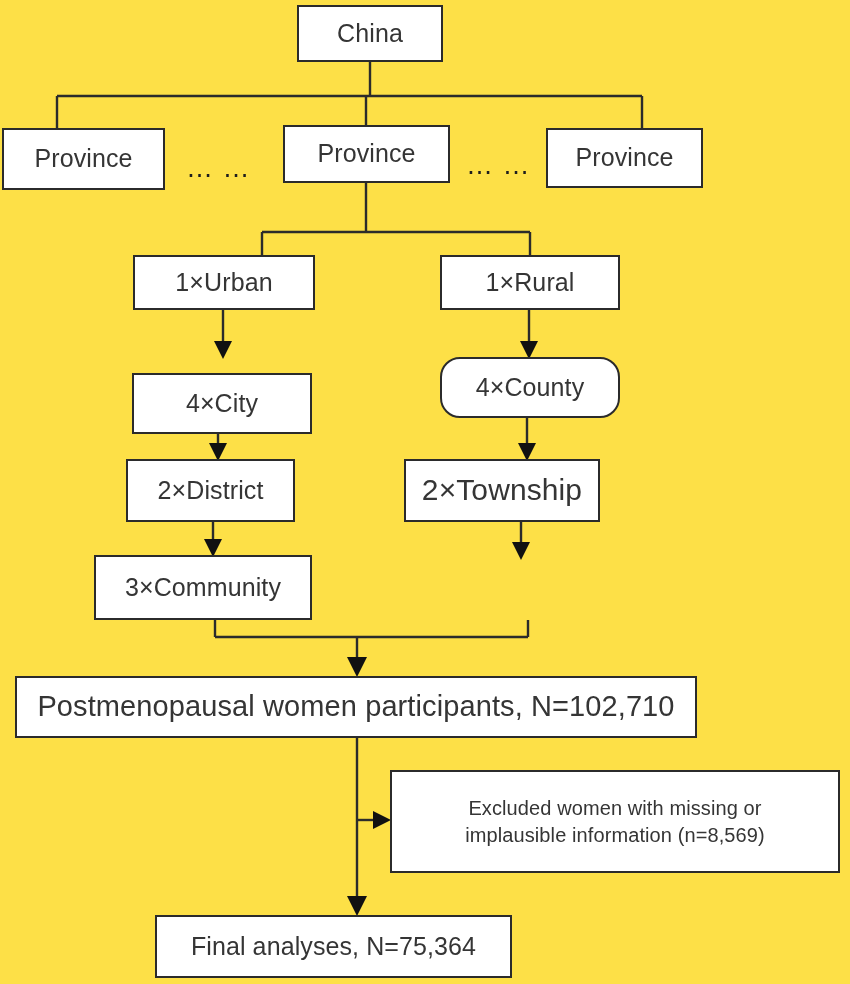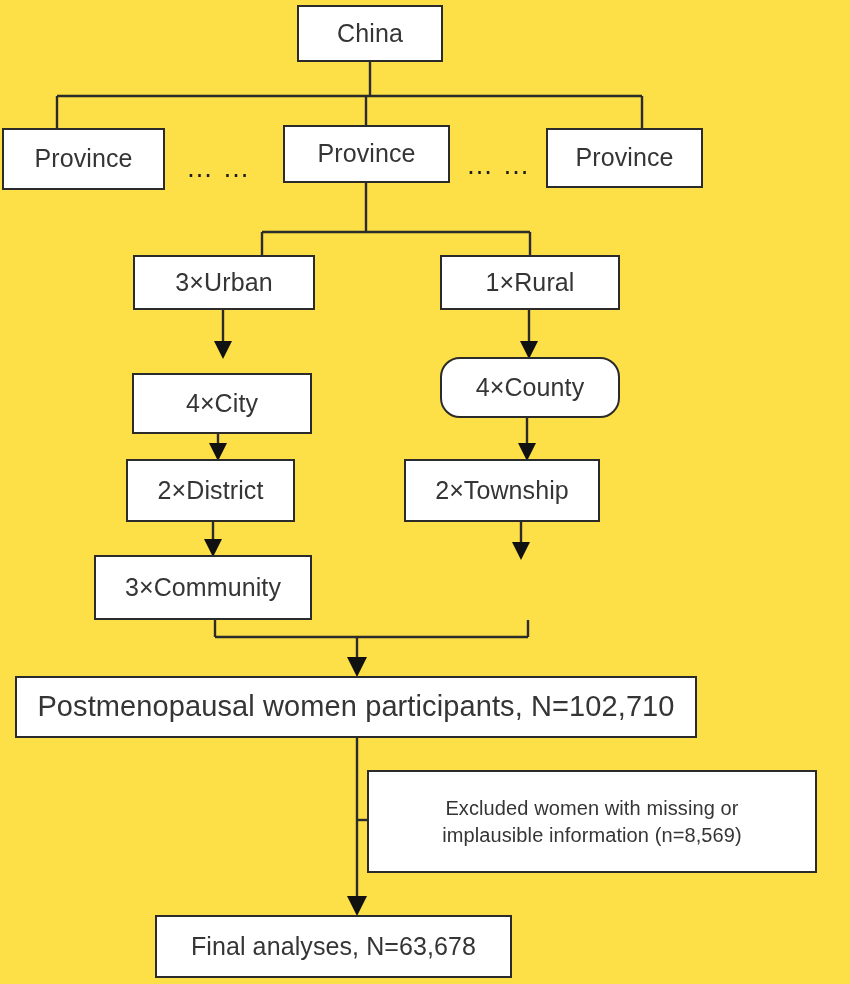--- a/index.html
+++ b/index.html
@@ -60,25 +60,25 @@
   
   #node-china        { left: 297px; top: 5px;   width: 146px; height: 57px;  font-size: 25px; }
   #node-province-1   { left: 2px;   top: 128px; width: 163px; height: 62px;  font-size: 25px; }
   #node-province-2   { left: 283px; top: 125px; width: 167px; height: 58px;  font-size: 25px; }
   #node-province-3   { left: 546px; top: 128px; width: 157px; height: 60px;  font-size: 25px; }
   #node-urban        { left: 133px; top: 255px; width: 182px; height: 55px;  font-size: 25px; }
   #node-rural        { left: 440px; top: 255px; width: 180px; height: 55px;  font-size: 25px; }
   #node-city         { left: 132px; top: 373px; width: 180px; height: 61px;  font-size: 25px; }
   #node-county       { left: 440px; top: 357px; width: 180px; height: 61px;  font-size: 25px; border-radius: 20px; }
   #node-district     { left: 126px; top: 459px; width: 169px; height: 63px;  font-size: 25px; }
-  #node-township     { left: 404px; top: 459px; width: 196px; height: 63px;  font-size: 25px; }
+  #node-township     { left: 404px; top: 459px; width: 196px; height: 63px;  font-size: 30px; }
   #node-community    { left: 94px;  top: 555px; width: 218px; height: 65px;  font-size: 25px; text-align: right; }
   #node-village      { left: 396px; top: 558px; width: 178px; height: 62px;  font-size: 25px; }
   #node-participants { left: 15px;  top: 676px; width: 682px; height: 62px;  font-size: 29px; }
-  #node-excluded     { left: 367px; top: 770px; width: 450px; height: 103px; font-size: 20px; padding: 0 8px; }
+  #node-excluded     { left: 390px; top: 770px; width: 450px; height: 103px; font-size: 20px; padding: 0 8px; }
   #node-final        { left: 155px; top: 915px; width: 357px; height: 63px;  font-size: 25px; }
 
   #ellipsis-left     { left: 186px; top: 155px; }
   #ellipsis-right    { left: 466px; top: 152px; }
 </style>
 </head>
 <body>
 
 <div id="flowchart-root">
 
@@ -122,26 +122,26 @@
   </svg>
 
   <div class="node" id="node-china">China</div>
   <div class="node" id="node-province-1">Province</div>
   <div class="node" id="node-province-2">Province</div>
   <div class="node" id="node-province-3">Province</div>
 
   <div class="ellipsis" id="ellipsis-left">… …</div>
   <div class="ellipsis" id="ellipsis-right">… …</div>
 
-  <div class="node" id="node-urban">3×Urban</div>
+  <div class="node" id="node-urban">1×Urban</div>
   <div class="node" id="node-rural">1×Rural</div>
   <div class="node" id="node-city">4×City</div>
   <div class="node" id="node-county">4×County</div>
   <div class="node" id="node-district">2×District</div>
   <div class="node" id="node-township">2×Township</div>
   <div class="node" id="node-community">3×Community</div>
 
   <div class="node" id="node-participants">Postmenopausal women participants, N=102,710</div>
   <div class="node" id="node-excluded">Excluded women with missing or
 implausible information (n=8,569)</div>
-  <div class="node" id="node-final">Final analyses, N=63,678</div>
+  <div class="node" id="node-final">Final analyses, N=75,364</div>
 
 </div>
 
 </body></html>

